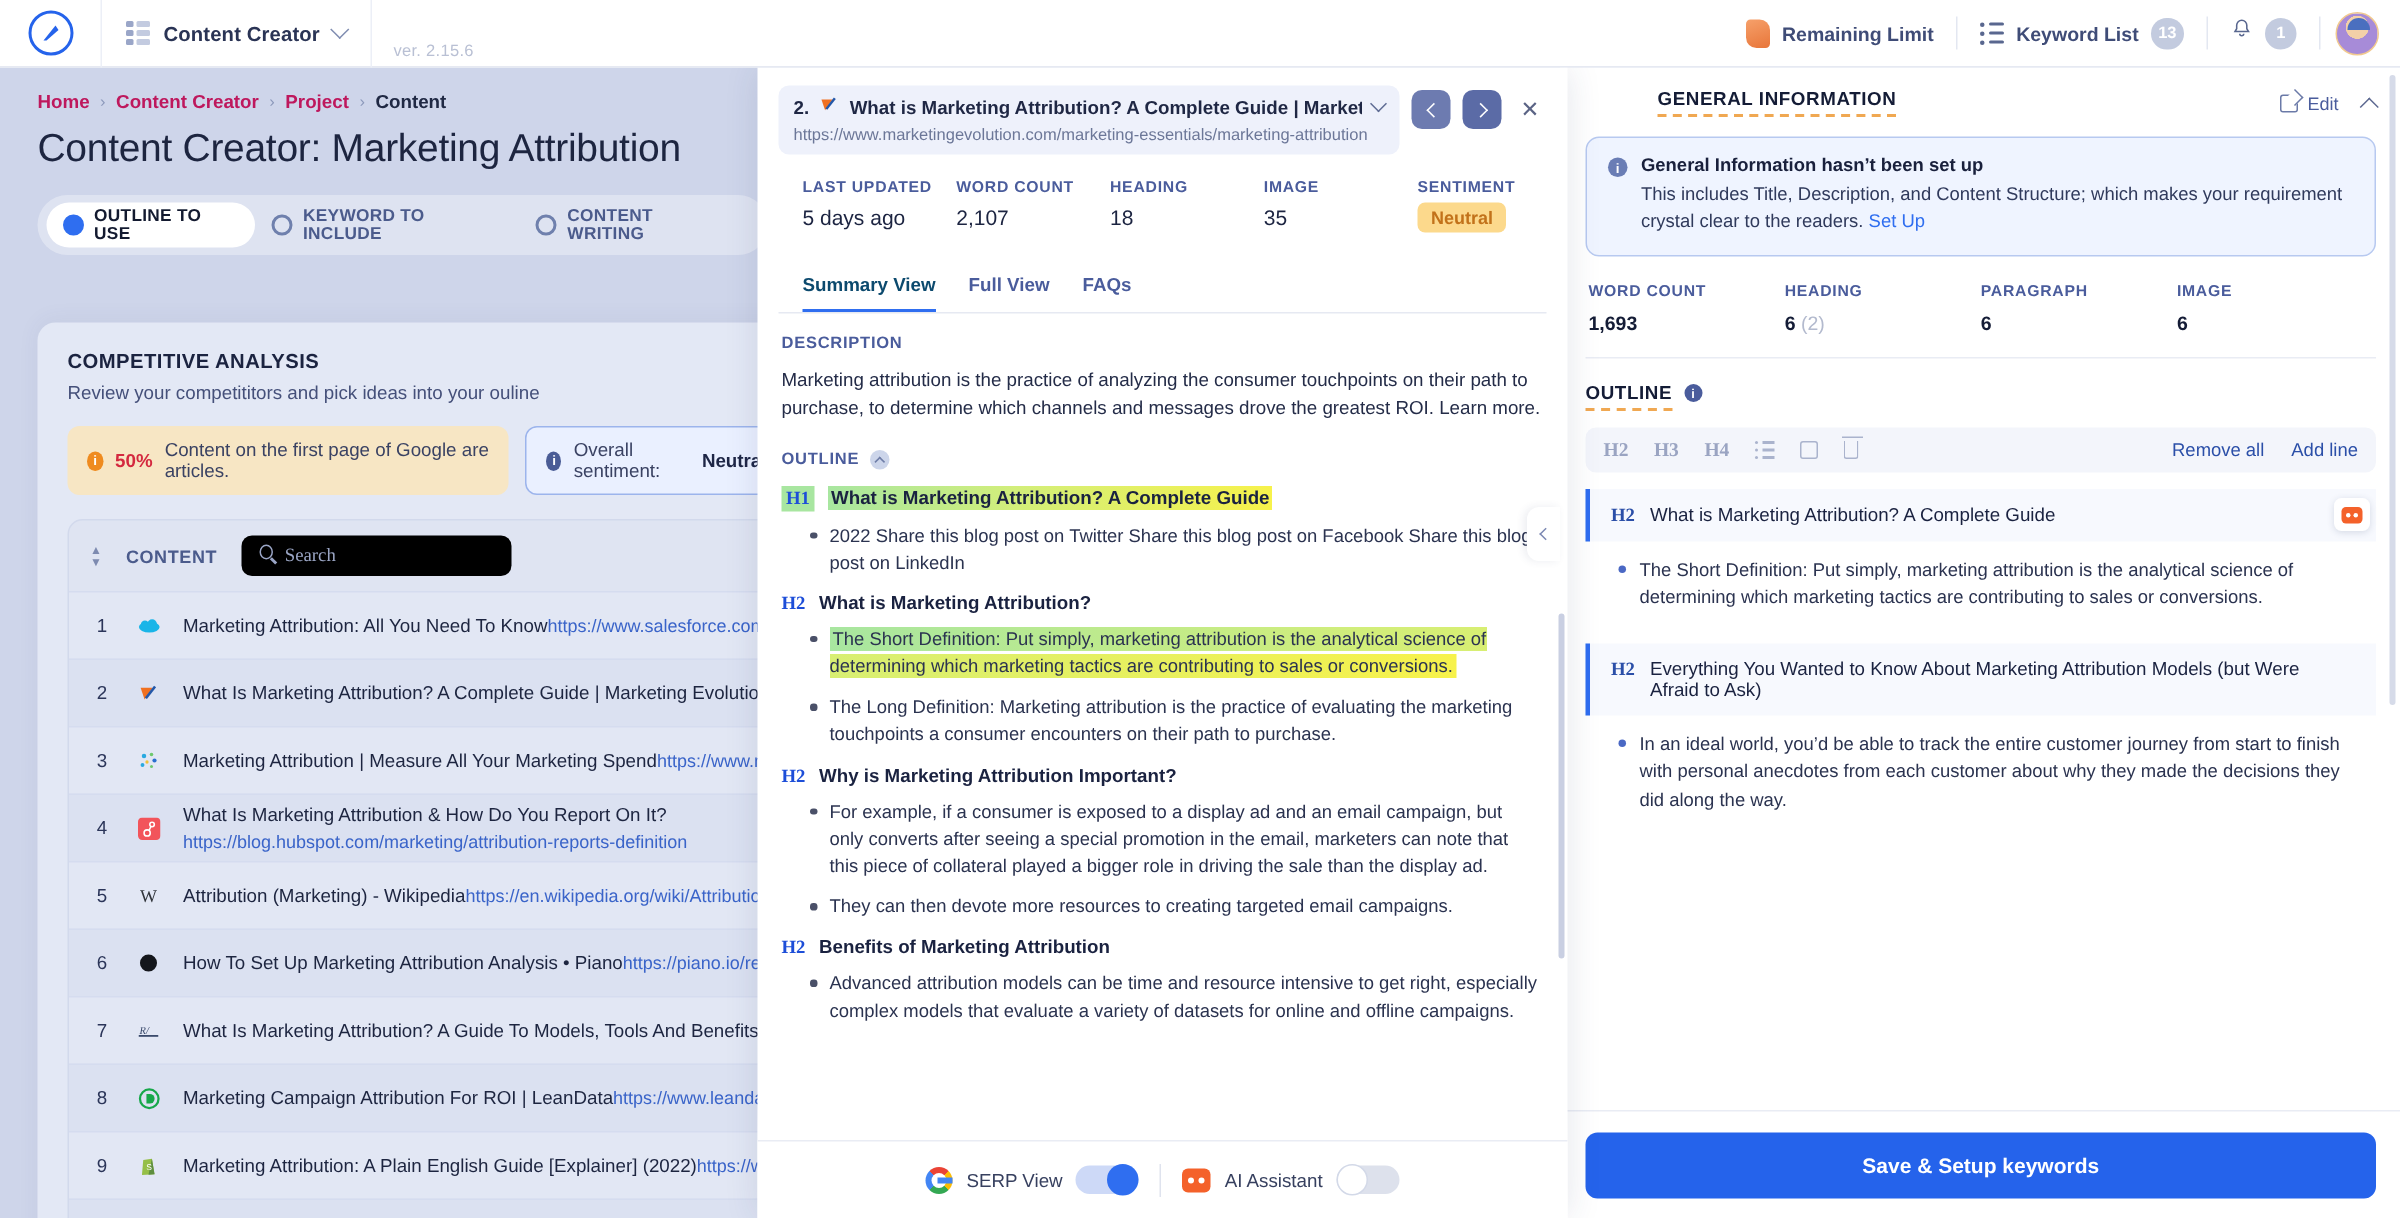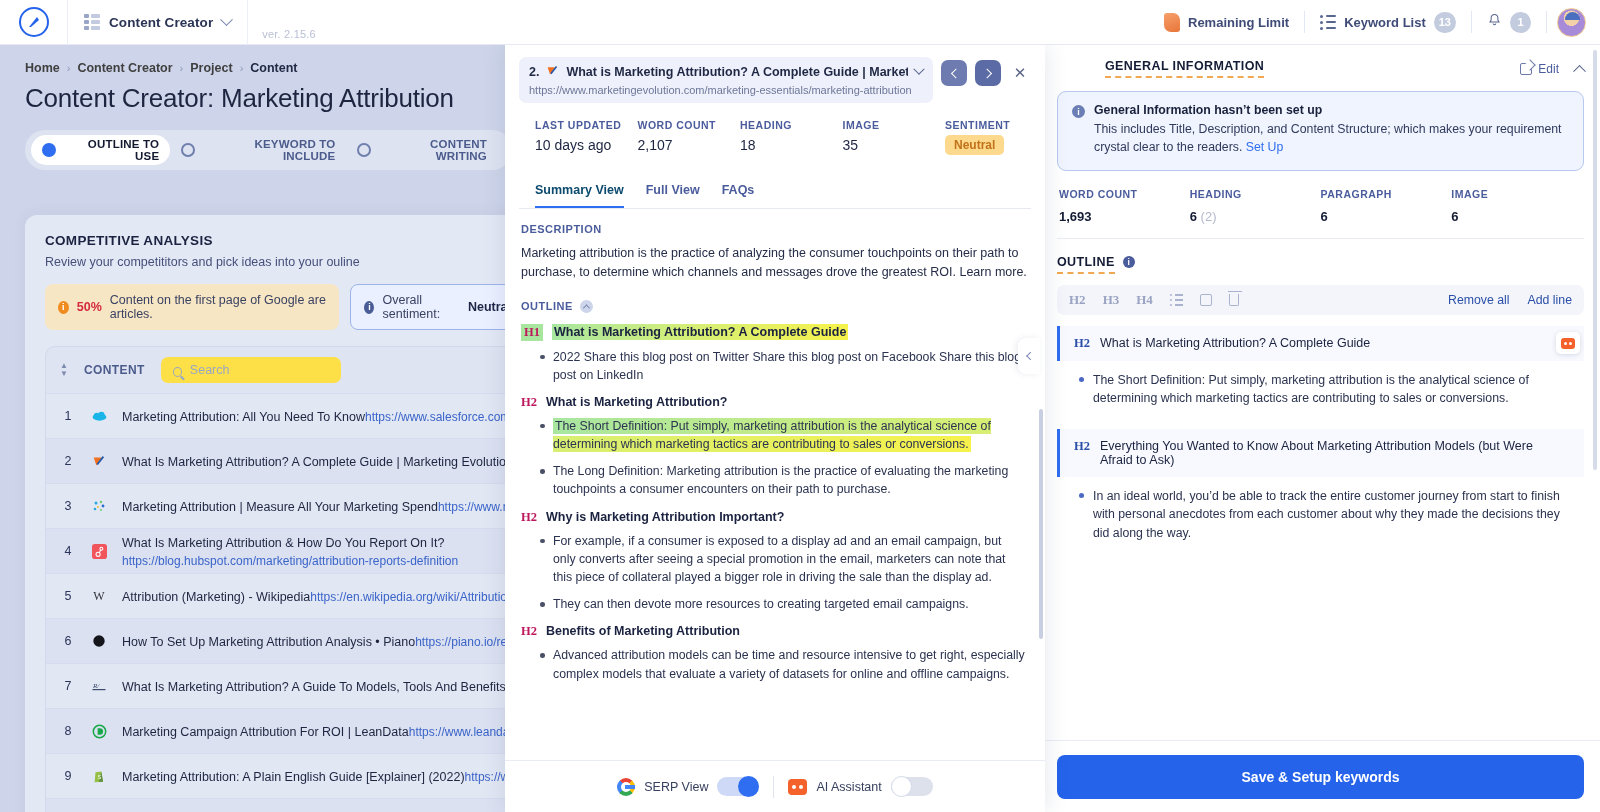--- a/index.html
+++ b/index.html
@@ -54,28 +54,28 @@
     border: 1.5px solid #f1c98f; overflow: hidden; position: relative;
   }
   .avatar::after { content:""; position:absolute; top:3px; left:7px; width:15px; height:8px; border-radius: 8px 8px 0 0; background:#4a6fbf; }
 
   
   .left-panel {
     position: absolute; top: 45px; left: 0; width: 512px; height: 767px;
     background: #ced5ea; overflow: hidden;
   }
   .breadcrumb { display: flex; align-items: center; gap: 7px; padding: 16px 0 0 25px; font-size: 12.5px; }
-  .breadcrumb a { color: #404040; text-decoration: none; font-weight: 600; cursor: pointer; }
+  .breadcrumb a { color: #be185d; text-decoration: none; font-weight: 600; cursor: pointer; }
   .breadcrumb .sep { color: #8c99bb; font-size: 11px; }
   .breadcrumb .cur { color: #202944; font-weight: 700; }
   .page-title { padding: 8px 0 0 25px; font-size: 26px; color: #1d2540; font-weight: 400; letter-spacing: -.2px; }
   .page-title b { font-weight: 400; }
   .steps {
     margin: 16px 0 0 25px; display: inline-flex; align-items: center; gap: 0;
-    background: rgba(255,255,255,.34); border-radius: 20px; padding: 5px 14px 5px 6px; text-align: right;
+    background: rgba(255,255,255,.34); border-radius: 20px; padding: 5px 14px 5px 6px;
   }
   .step { display: flex; align-items: center; gap: 7px; padding: 3px 11px; border-radius: 16px; cursor: pointer; }
   .step.active { background: #ffffff; }
   .step .ring { width: 14px; height: 14px; border-radius: 50%; border: 2px solid #6f80ad; }
   .step.active .ring { background: #2f6ef0; border-color: #2f6ef0; }
   .step .lbl { font-size: 11.5px; font-weight: 700; letter-spacing: .2px; color: #4b5b8c; }
   .step.active .lbl { color: #131a30; }
 
   .ca-card {
     position: absolute; top: 170px; left: 25px; width: 520px; height: 640px;
@@ -99,22 +99,22 @@
   .badge-blue b { font-weight: 700; color: #1e2646; }
 
   .list-box {
     margin-top: 16px; background: #dfe4f2; border-radius: 10px 0 0 0;
     border: 1px solid #d2d9ec; height: 520px; overflow: hidden;
   }
   .list-head { display: flex; align-items: center; gap: 16px; padding: 10px 14px; }
   .sort-ic { display:flex; flex-direction:column; align-items:center; gap:2px; color:#7d8ab0; font-size: 8px; line-height: 1; }
   .list-head .col { font-size: 12px; font-weight: 600; color: #4b5b8c; letter-spacing: .4px; }
   .search-box {
-    display: flex; align-items: flex-end; gap: 8px; background: #fde047; border-radius: 7px;
-    padding: 6px 12px; width: 180px; cursor: text;
+    display: flex; align-items: flex-start; gap: 8px; background: #000000; border-radius: 7px;
+    padding: 6px 12px; width: 180px; cursor: text; font-family: Liberation Serif, serif;
   }
   .search-box .sq { width: 10px; height: 10px; border: 1.6px solid #9aa5c6; border-radius: 50%; position: relative; }
   .search-box .sq::after { content:""; position:absolute; right:-4px; bottom:-3px; width:5px; height:1.6px; background:#9aa5c6; transform: rotate(45deg); }
   .search-box input { border: none; background: transparent; outline: none; font-size: 12.5px; color: #5d6party; width: 100%; font-family: inherit; color:#6c779b; }
   .search-box input::placeholder { color: #9ba6c5; }
   .row {
     display: flex; align-items: center; gap: 14px; padding: 9px 14px; height: 45px;
     border-top: 1px solid #d5dcef; cursor: pointer;
   }
   .row:nth-child(even) { background: #dbe1f1; }
@@ -163,21 +163,21 @@
   .tab { font-size: 12.5px; color: #4a5c9c; padding-bottom: 9px; cursor: pointer; font-weight: 600; }
   .tab.active { color: #0c4a6e; font-weight: 700; border-bottom: 2.5px solid #2f6ef0; }
 
   .cp-body { flex: 1; overflow: hidden; position: relative; padding: 14px 18px 0 16px; }
   .sec-label { font-size: 11px; font-weight: 700; color: #4a5c9c; letter-spacing: .5px; }
   .desc { font-size: 12.5px; color: #242c48; line-height: 1.5; margin-top: 9px; }
   .ol-head { display: flex; align-items: center; gap: 7px; margin-top: 18px; }
   .ol-head .circ { width: 13px; height: 13px; border-radius: 50%; background: #ccd5ea; display:flex;align-items:center;justify-content:center; }
   .ol-head .circ i { width:5px;height:5px;border-top:1.5px solid #6f7ea8;border-left:1.5px solid #6f7ea8;transform:rotate(45deg) translate(1px,1px); }
   .h-line { display: flex; gap: 9px; margin-top: 11px; align-items: baseline; }
-  .h-tag { font-family: "Liberation Serif", serif; font-size: 12.5px; font-weight: 700; color: #be185d; flex: none; }
+  .h-tag { font-family: "Liberation Serif", serif; font-size: 12.5px; font-weight: 700; color: #1d4ed8; flex: none; }
   .h-txt { font-size: 12.5px; font-weight: 700; color: #1a2240; }
   .hl { background: linear-gradient(90deg,#a8e6a0 0%, #d2ee7a 42%, #f7f24b 100%); padding: 1px 2px; }
   .hl-tag { background: #a8e6a0; padding: 1px 3px; }
   ul.bl { list-style: none; margin: 7px 0 0 0; padding: 0; }
   ul.bl li { position: relative; padding-left: 32px; font-size: 12.3px; color: #2b3350; line-height: 1.48; margin-bottom: 9px; }
   ul.bl li::before { content:""; position: absolute; left: 19px; top: 7px; width: 4.5px; height: 4.5px; border-radius: 50%; background: #4a5068; }
   .fade-bot { position: absolute; left:0; right:0; bottom: 0; height: 26px; background: linear-gradient(transparent,#fff 70%); pointer-events:none; }
   .cp-scroll { position: absolute; right: 2px; top: 200px; width: 4px; height: 230px; background: #c9cfe2; border-radius: 3px; }
 
   .cp-foot {
@@ -531,21 +531,21 @@
           </div>
         <div class="nav-btn next">
             <i></i>
           </div>
         <div class="close-x">✕</div>
       </div>
 
       <div class="metrics">
         <div class="metric">
           <div class="lb">LAST UPDATED</div>
-          <div class="vl">10 days ago</div>
+          <div class="vl">5 days ago</div>
         </div>
         <div class="metric">
           <div class="lb">WORD COUNT</div>
           <div class="vl">2,107</div>
         </div>
         <div class="metric">
           <div class="lb">HEADING</div>
           <div class="vl">18</div>
         </div>
         <div class="metric">

